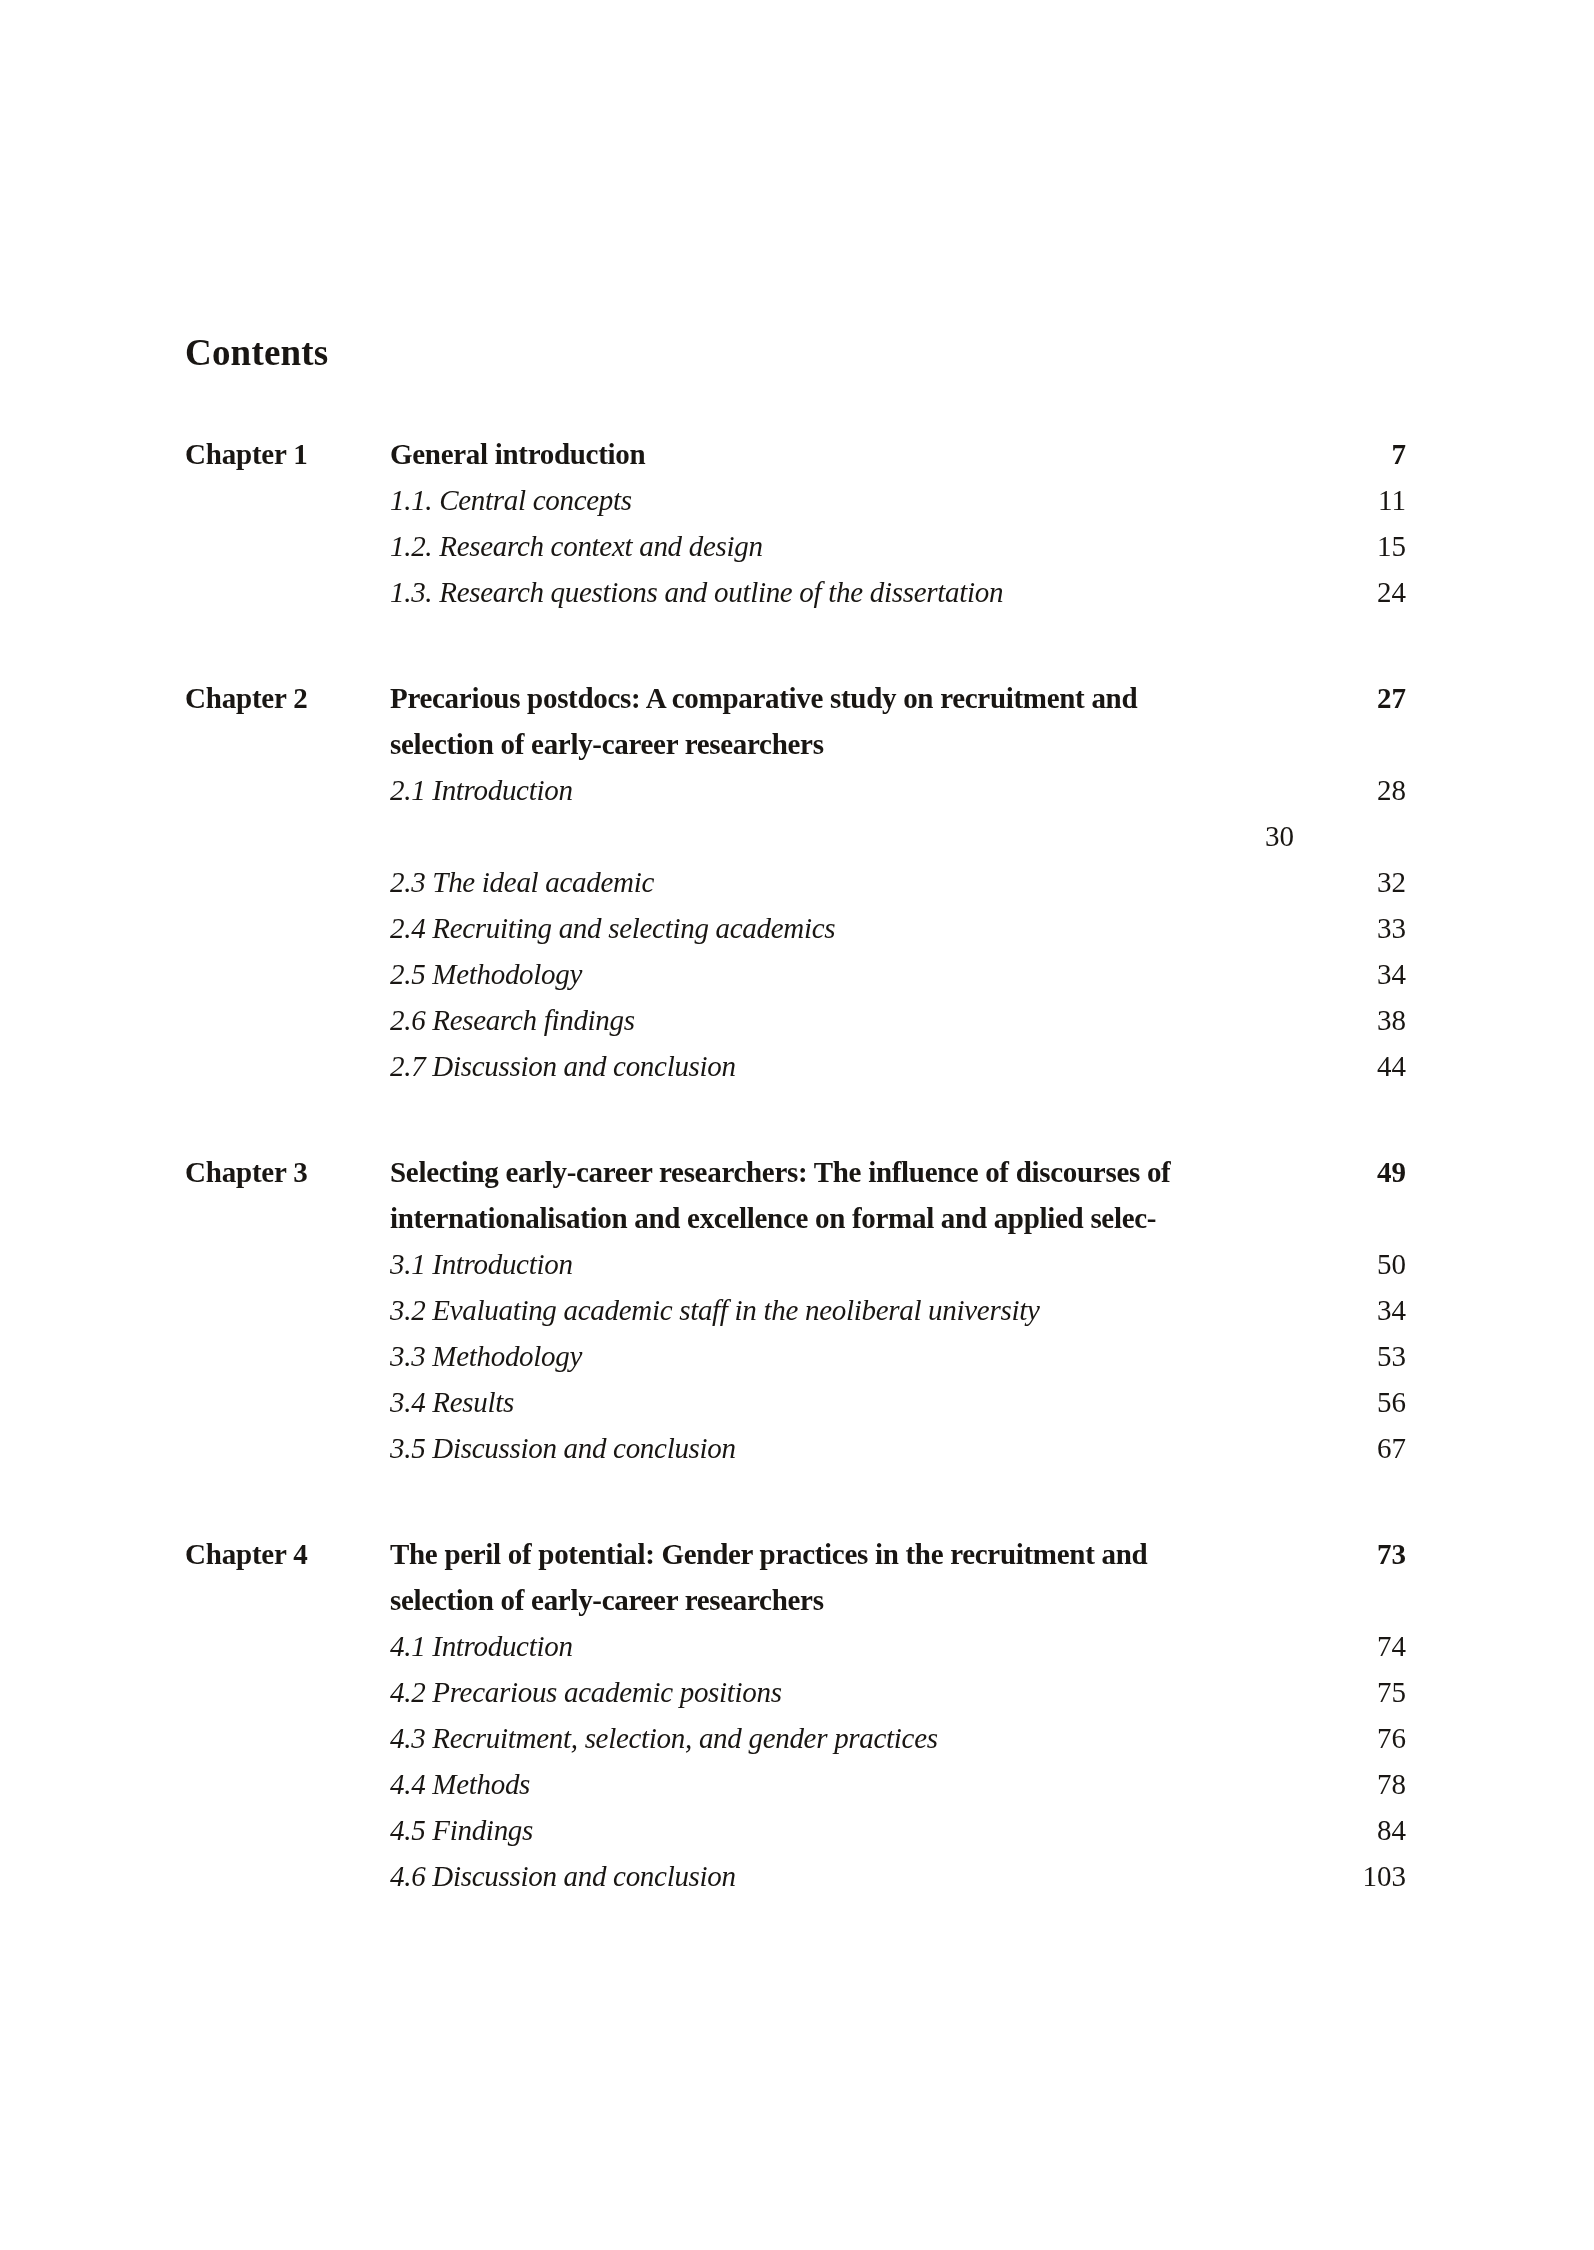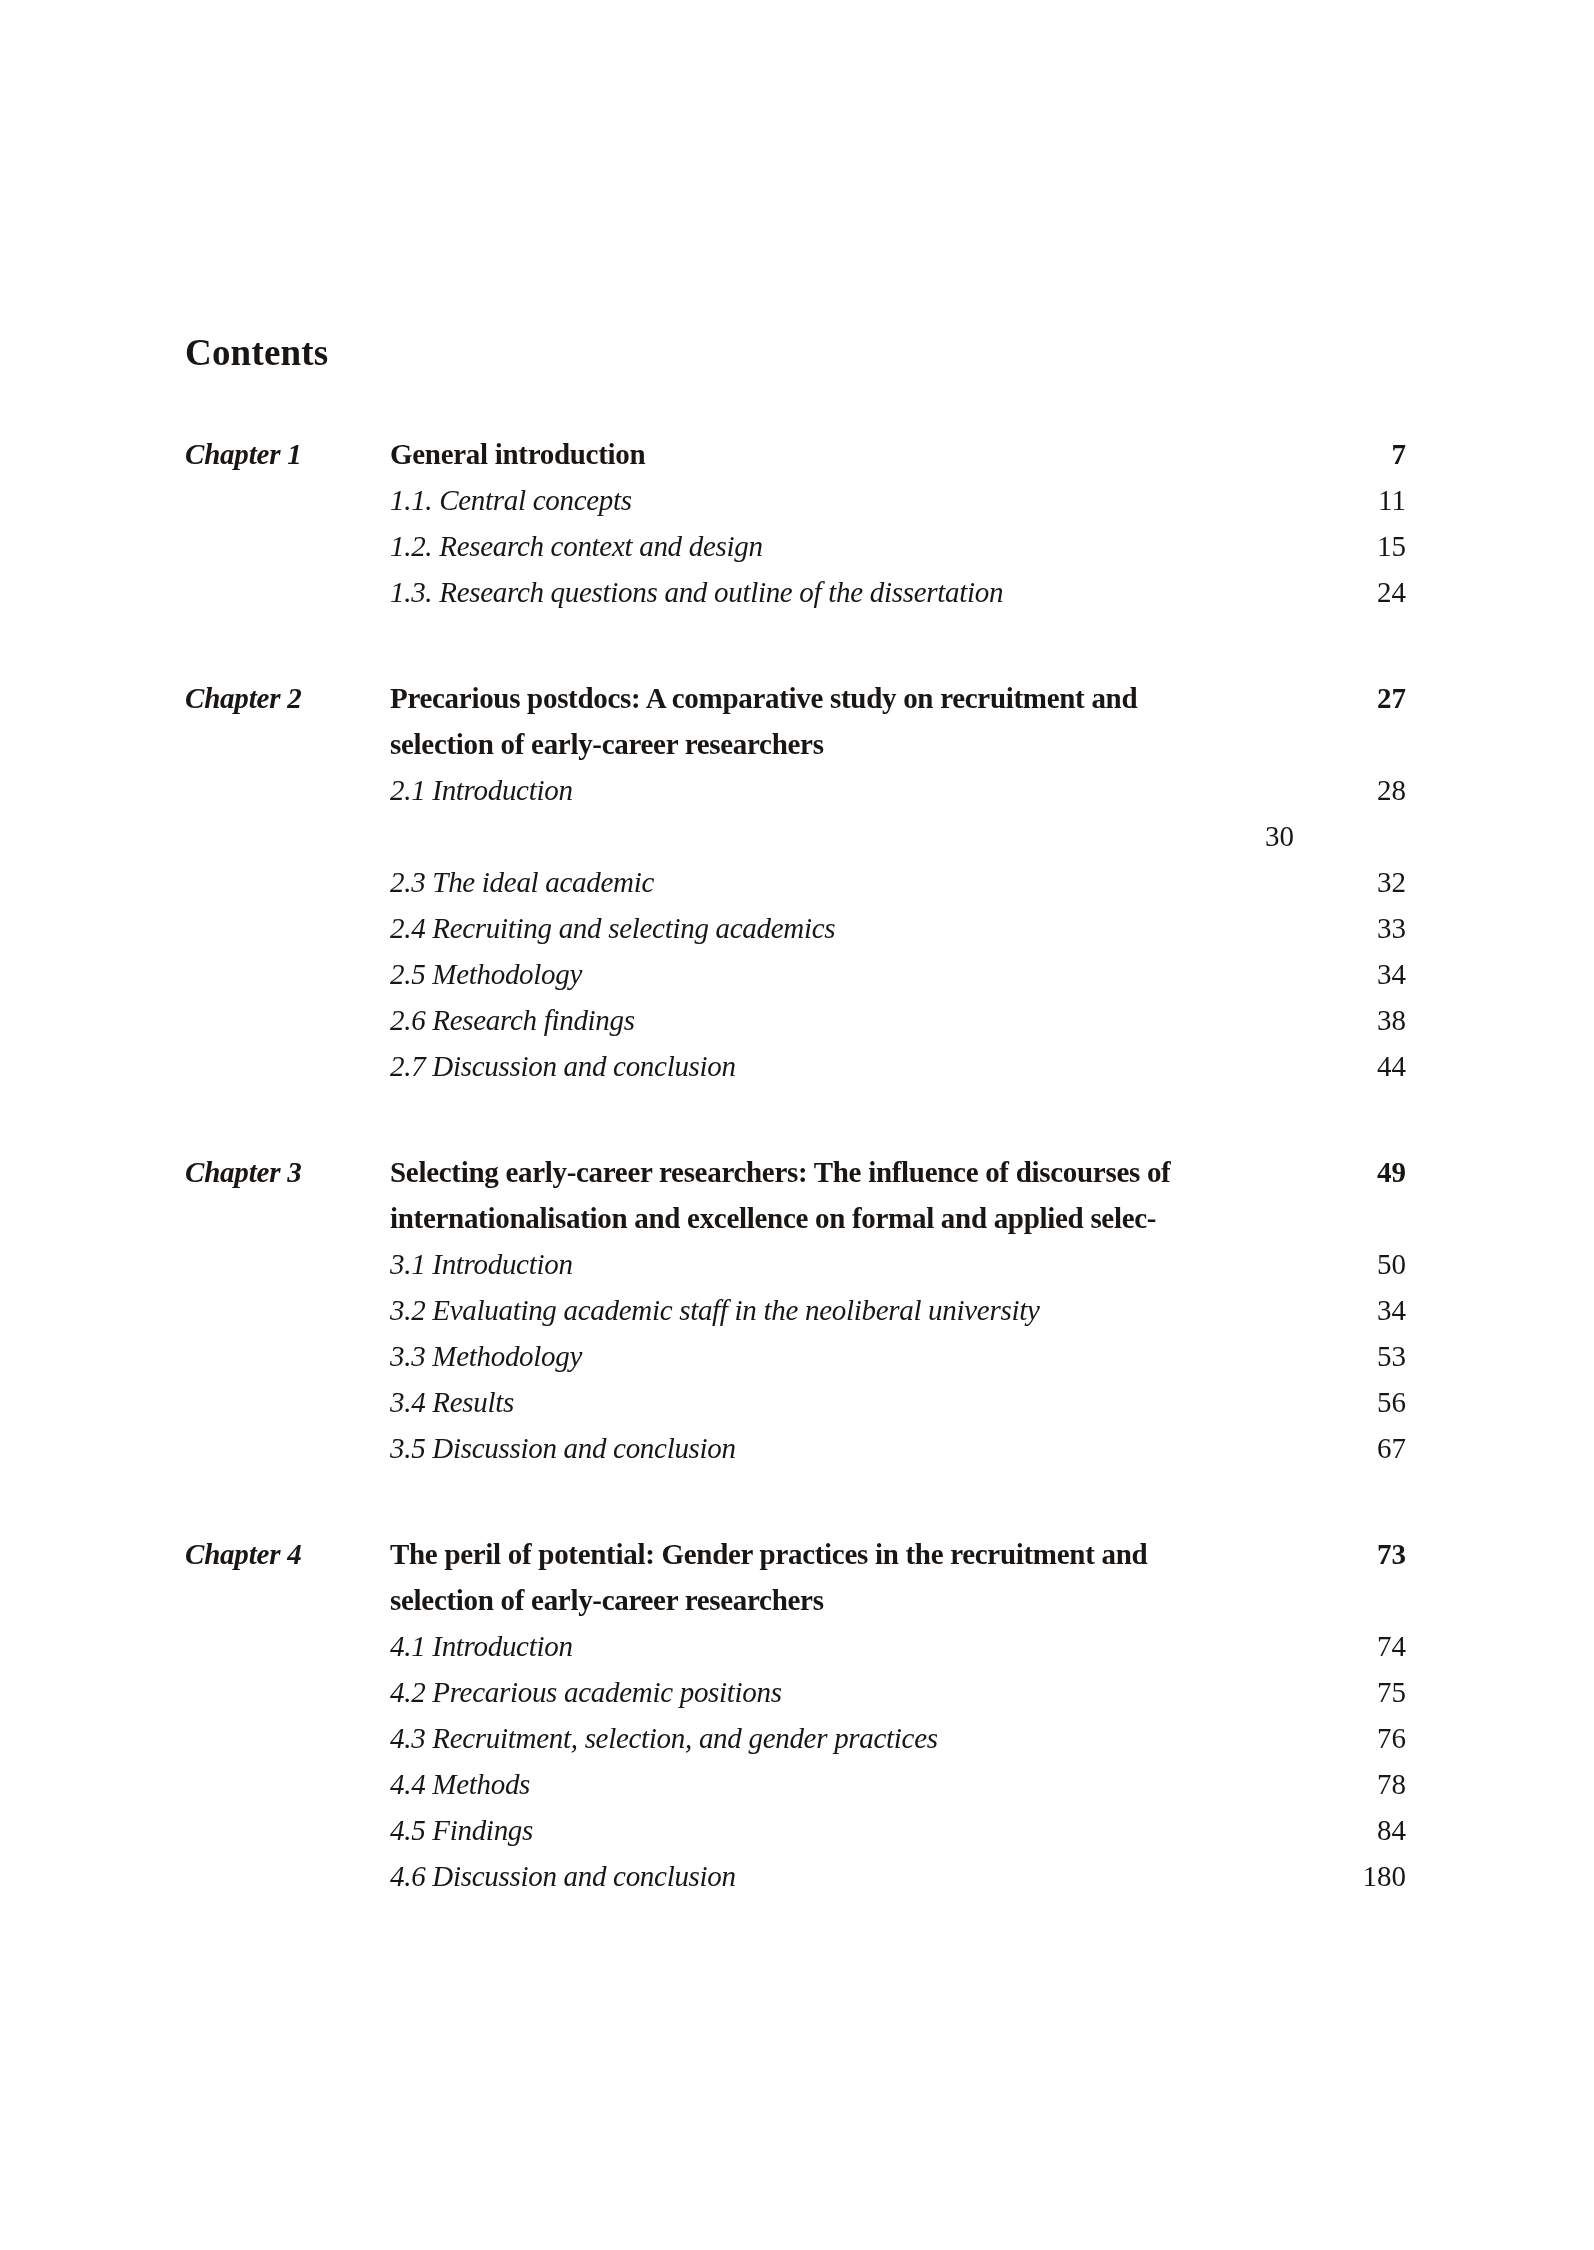--- a/index.html
+++ b/index.html
@@ -32,21 +32,20 @@
   .chapter + .chapter { margin-top: 60px; }
   .row {
     display: grid;
     grid-template-columns: 205px 1fr 112px;
     line-height: 46px;
   }
   .cell { font-size: 29px; }
   .chapter-label {
     font-weight: 700;
     letter-spacing: -0.2px;
-    font-style: italic;
   }
   .title-line {
     white-space: nowrap;
     letter-spacing: -0.3px;
   }
   .title-line.bold { font-weight: 700; }
   .title-line.italic { font-style: italic; }
   .page-num { text-align: right; }
   .page-num.bold { font-weight: 700; }
 </style>
@@ -201,17 +200,17 @@
       <div class="cell page-num">78</div>
     </div>
     <div class="row">
       <div class="cell"></div>
       <div class="cell title-line italic">4.5 Findings</div>
       <div class="cell page-num">84</div>
     </div>
     <div class="row">
       <div class="cell"></div>
       <div class="cell title-line italic">4.6 Discussion and conclusion</div>
-      <div class="cell page-num">180</div>
+      <div class="cell page-num">103</div>
     </div>
   </section>
 
 </div>
 
 </body></html>

